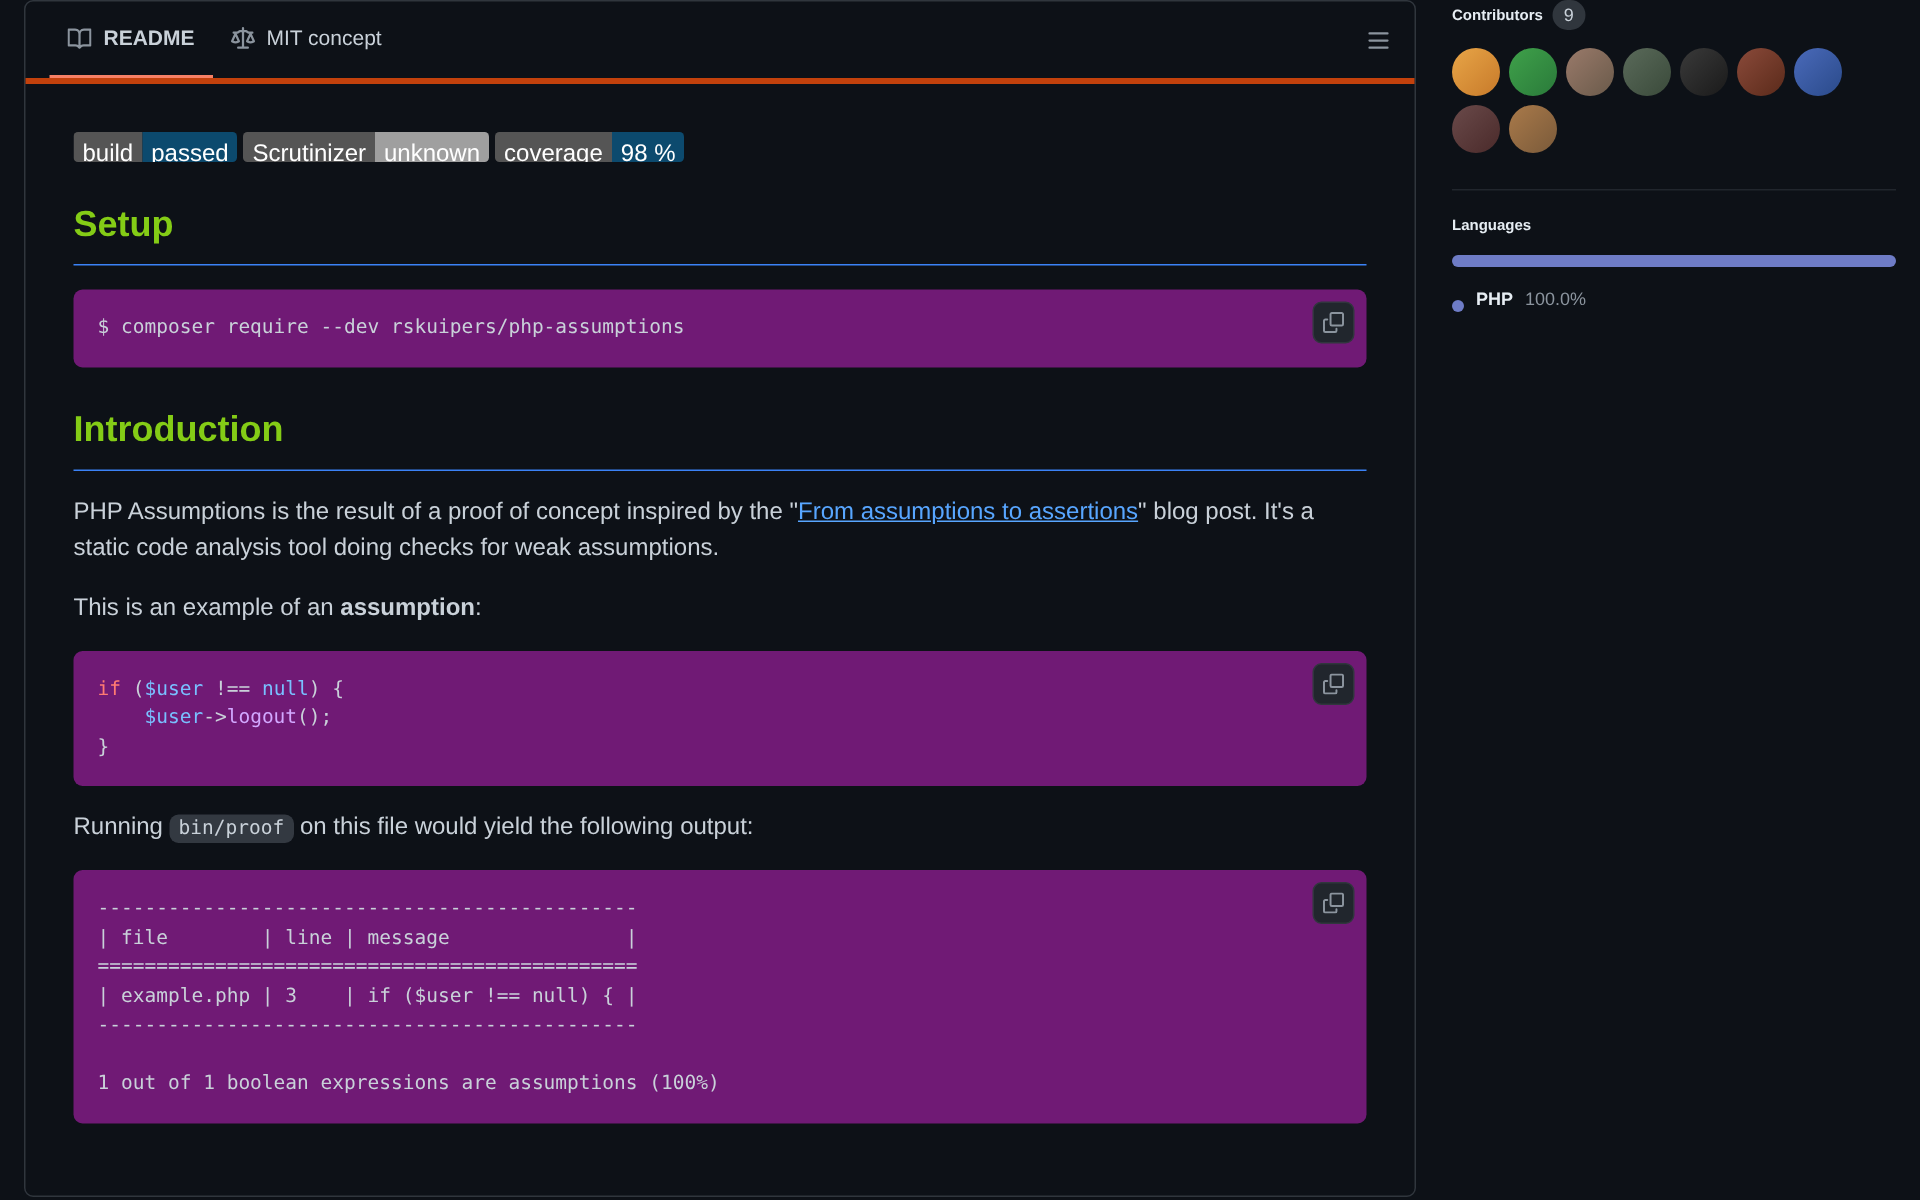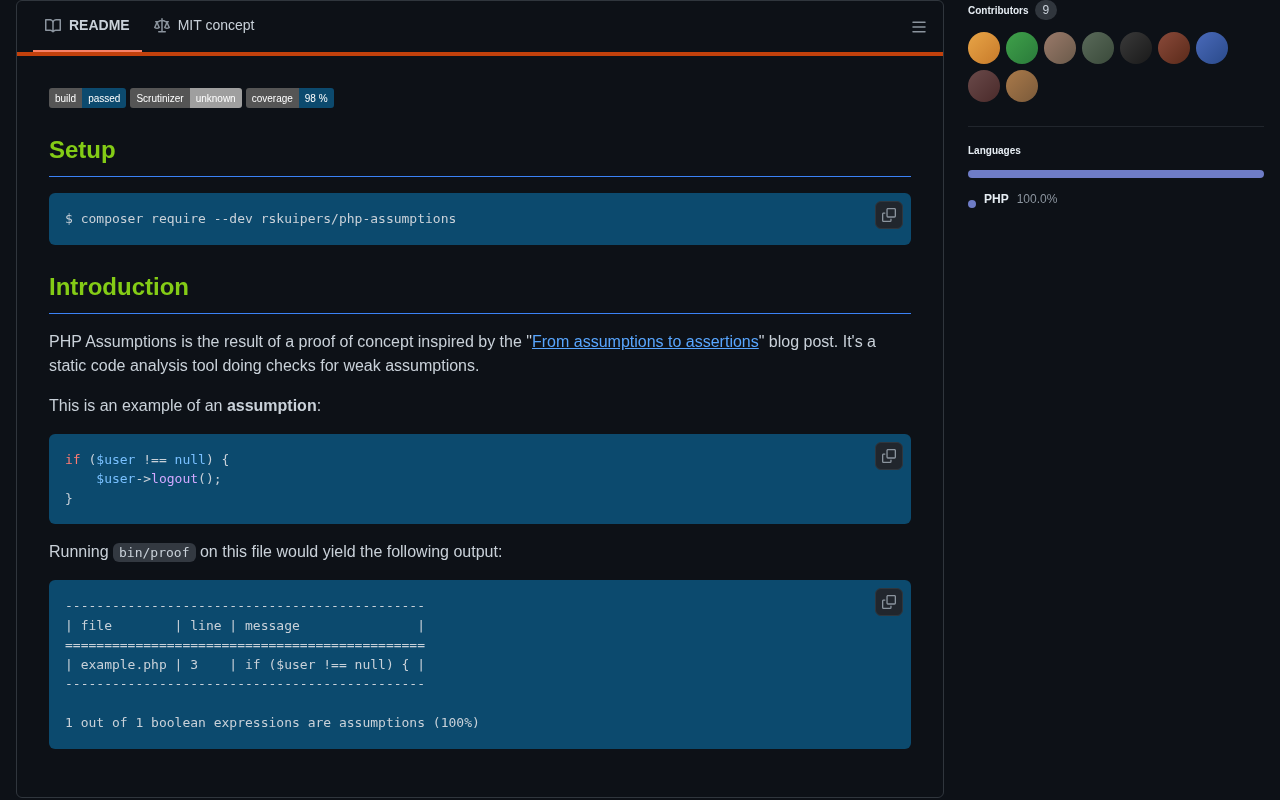--- a/index.html
+++ b/index.html
@@ -86,36 +86,36 @@
     .badges {
       display: flex;
       gap: 4px;
       margin-bottom: 16px;
     }
     .badge {
       display: inline-flex;
       height: 20px;
       border-radius: 3px;
       overflow: hidden;
-      font-size: 10px;
+      font-size: 16px;
       font-family: Verdana, sans-serif;
     }
     .badge-left {
       background: #555;
       color: #fff;
       padding: 3px 6px;
     }
     .badge-right {
       color: #fff;
       padding: 3px 6px;
     }
     .badge-green { background: #0c4a6e; }
     .badge-gray { background: #9f9f9f; }
     .code-block {
-      background: #0c4a6e;
+      background: #701a75;
       border-radius: 6px;
       padding: 16px;
       margin-bottom: 16px;
       position: relative;
       overflow-x: auto;
     }
     .code-block pre {
       font-family: ui-monospace, SFMono-Regular, "SF Mono", Menlo, Consolas, monospace;
       font-size: 13px;
       color: #c9d1d9;

